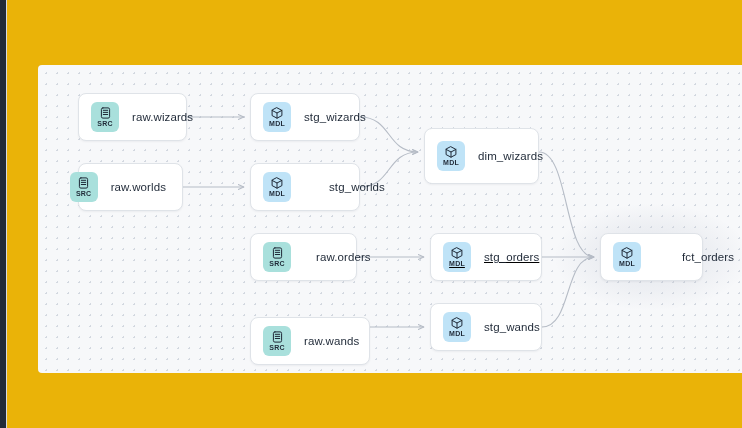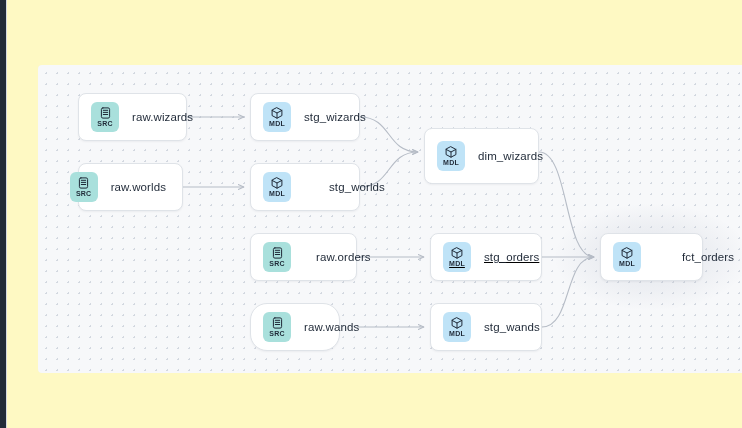--- a/index.html
+++ b/index.html
@@ -5,21 +5,21 @@
   * { box-sizing: border-box; margin: 0; padding: 0; }
   html, body {
     width: 742px; height: 428px;
     background: #ffffff;
     font-family: "Liberation Sans", sans-serif;
     overflow: hidden;
   }
   #app {
     position: relative;
     width: 742px; height: 428px;
-    background: #fef9c3;
+    background: #eab308;
   }
   
   #rail {
     position: absolute;
     left: 0; top: 0;
     width: 6px; height: 428px;
     background: #222b38;
   }
   #rail-edge {
     position: absolute;
@@ -153,21 +153,21 @@
             <svg width="11" height="12" viewBox="0 0 11 12" fill="none" stroke="#1f2937" stroke-width="1" stroke-linecap="round" stroke-linejoin="round">
               <rect x="1.4" y="0.9" width="8.2" height="10.2" rx="1.5"></rect>
               <line x1="3.3" y1="3.3" x2="7.7" y2="3.3"></line>
               <line x1="3.3" y1="5.4" x2="7.7" y2="5.4"></line>
               <line x1="3.3" y1="7.5" x2="7.7" y2="7.5"></line>
             </svg>
             <span class="btext">SRC</span>
           </div>
           <span class="label">raw.orders</span>
         </div>
-        <div class="node" style="left: 212px; top: 238px; width: 90px; height: 48px; border-radius: 17px;">
+        <div class="node" style="left: 212px; top: 252px; width: 120px; height: 48px;">
           <div class="badge src">
             <svg width="11" height="12" viewBox="0 0 11 12" fill="none" stroke="#1f2937" stroke-width="1" stroke-linecap="round" stroke-linejoin="round">
               <rect x="1.4" y="0.9" width="8.2" height="10.2" rx="1.5"></rect>
               <line x1="3.3" y1="3.3" x2="7.7" y2="3.3"></line>
               <line x1="3.3" y1="5.4" x2="7.7" y2="5.4"></line>
               <line x1="3.3" y1="7.5" x2="7.7" y2="7.5"></line>
             </svg>
             <span class="btext">SRC</span>
           </div>
           <span class="label">raw.wands</span>

